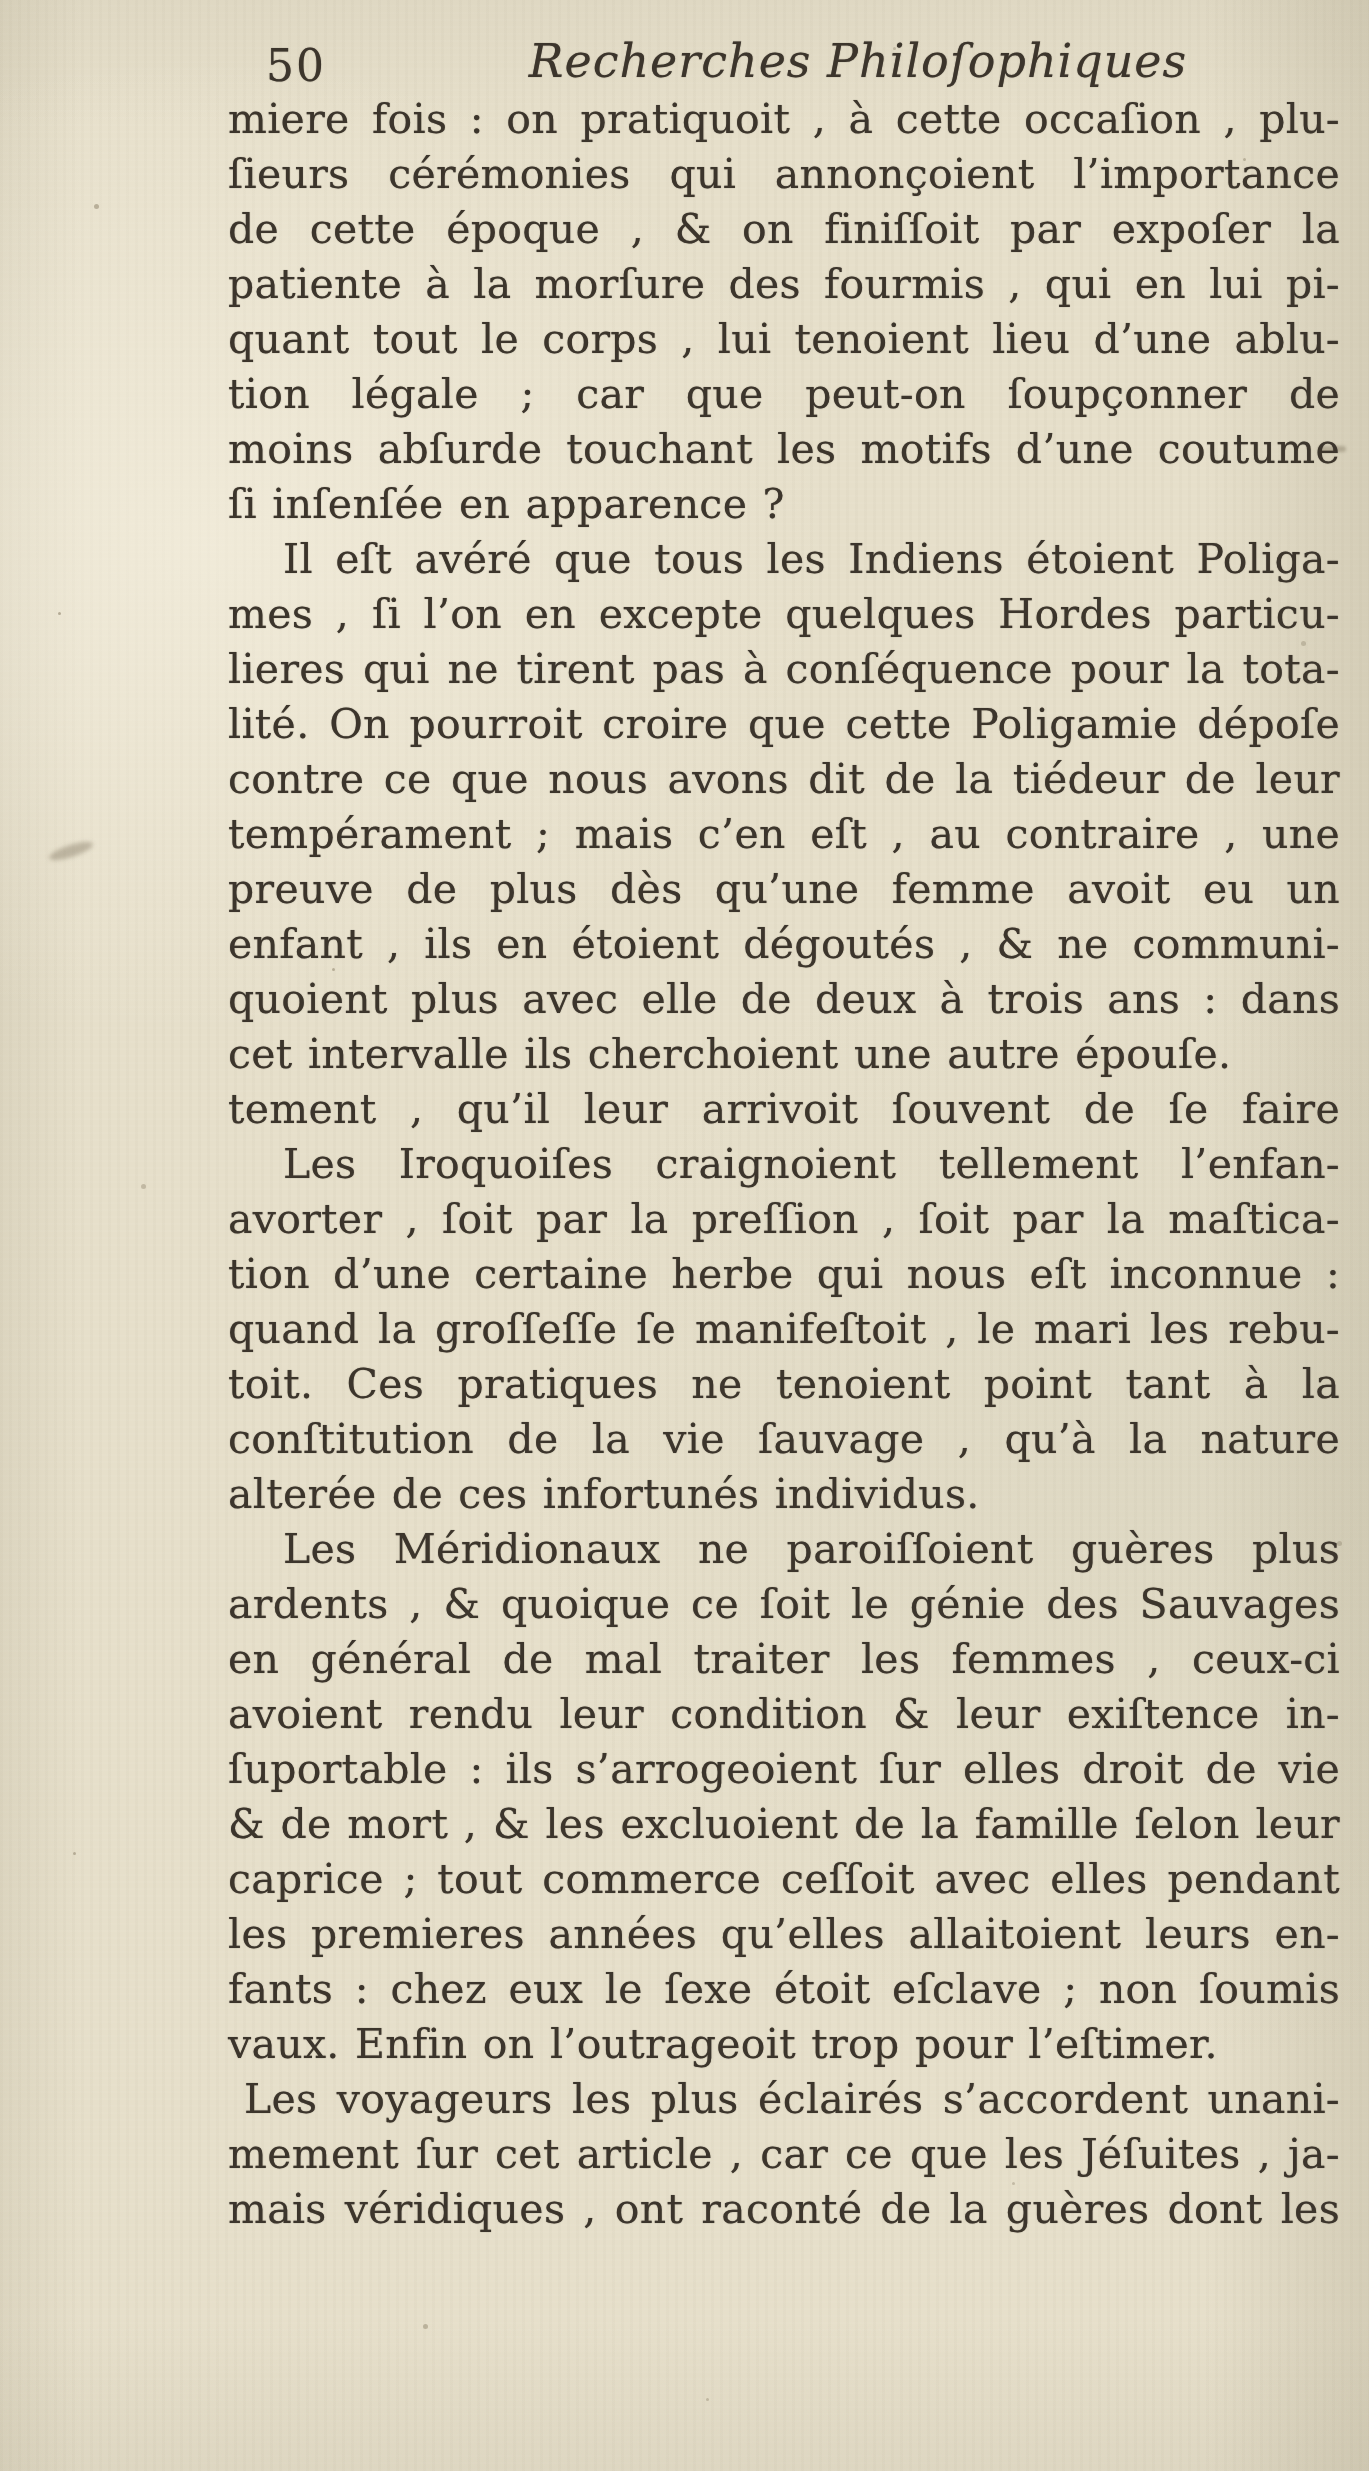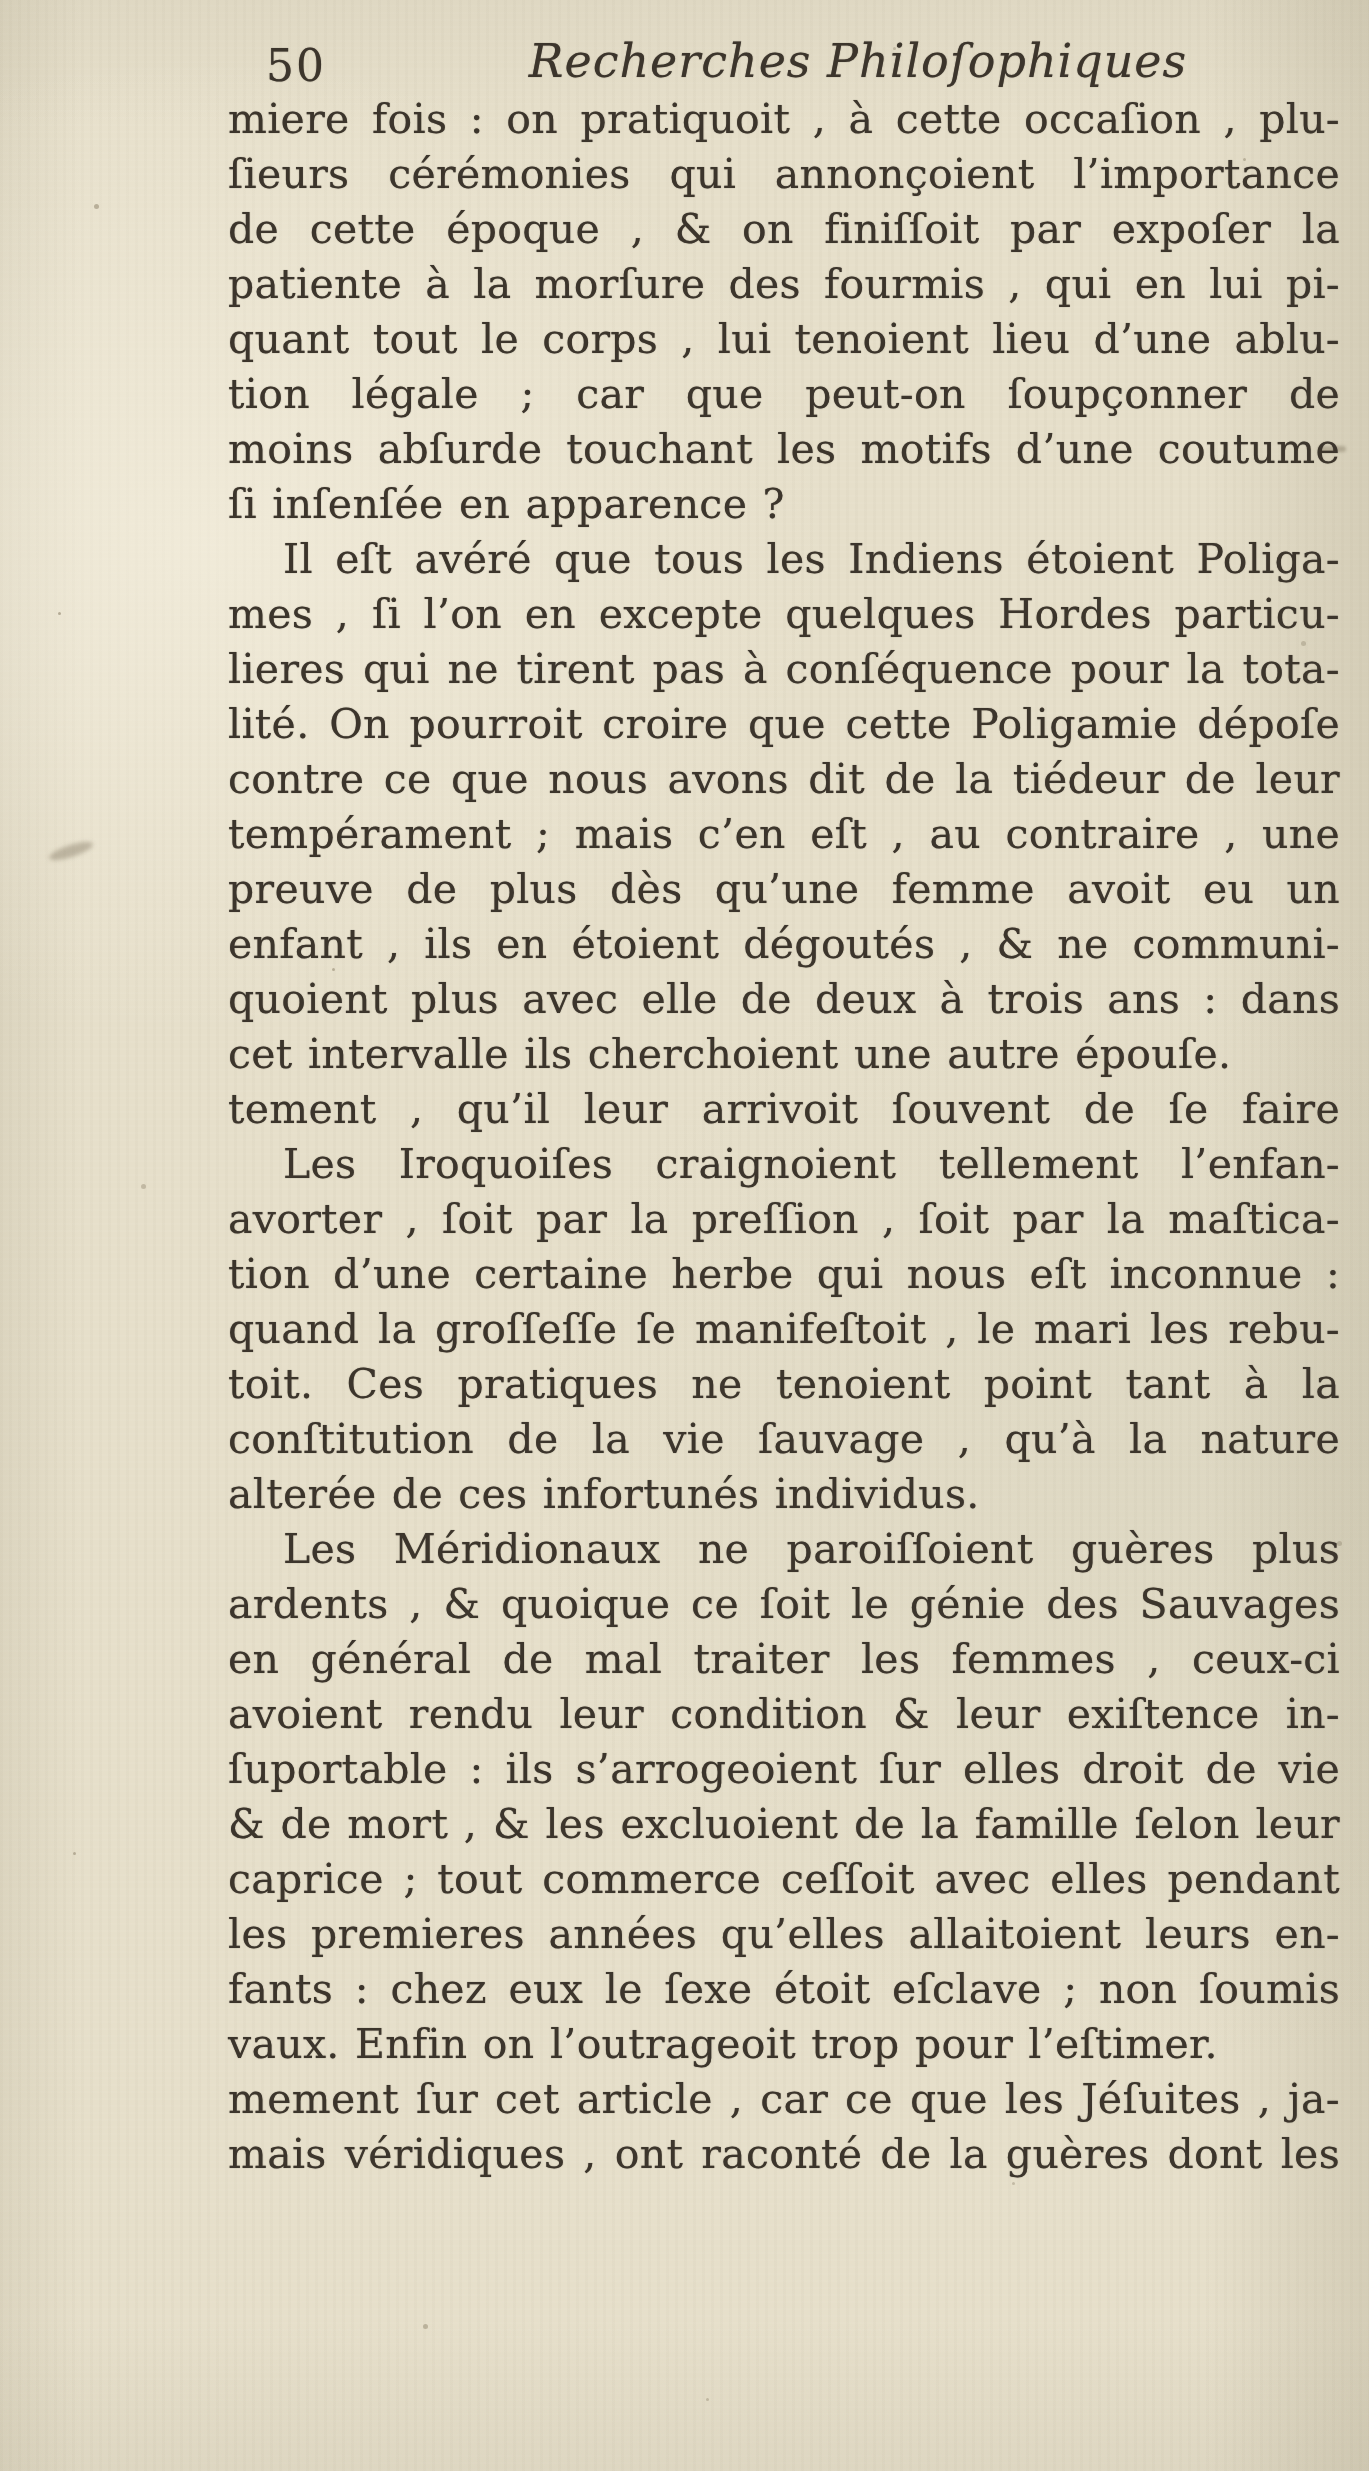--- a/index.html
+++ b/index.html
@@ -154,17 +154,18 @@
         <div class="line ind">Les Méridionaux ne paroiſſoient guères plus</div>
         <div class="line">ardents , &amp; quoique ce ſoit le génie des Sauvages</div>
         <div class="line">en général de mal traiter les femmes , ceux-ci</div>
         <div class="line">avoient rendu leur condition &amp; leur exiſtence in-</div>
         <div class="line">ſuportable : ils s’arrogeoient ſur elles droit de vie</div>
         <div class="line">&amp; de mort , &amp; les excluoient de la famille ſelon leur</div>
         <div class="line">caprice ; tout commerce ceſſoit avec elles pendant</div>
         <div class="line">les premieres années qu’elles allaitoient leurs en-</div>
         <div class="line">fants : chez eux le ſexe étoit eſclave ; non ſoumis</div>
         <div class="line last">vaux. Enfin on l’outrageoit trop pour l’eſtimer.</div>
+        <div class="line ind-sm">Les voyageurs les plus éclairés s’accordent unani-</div>
         <div class="line">mement ſur cet article , car ce que les Jéſuites , ja-</div>
         <div class="line">mais véridiques , ont raconté de la guères dont les</div>
       </div>
   </div>
 </div>
 
 </body></html>

